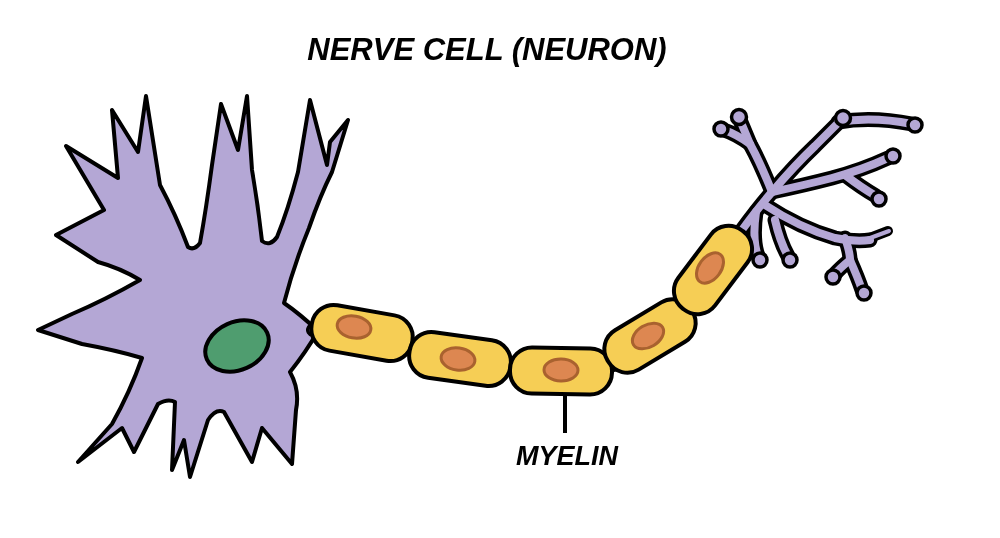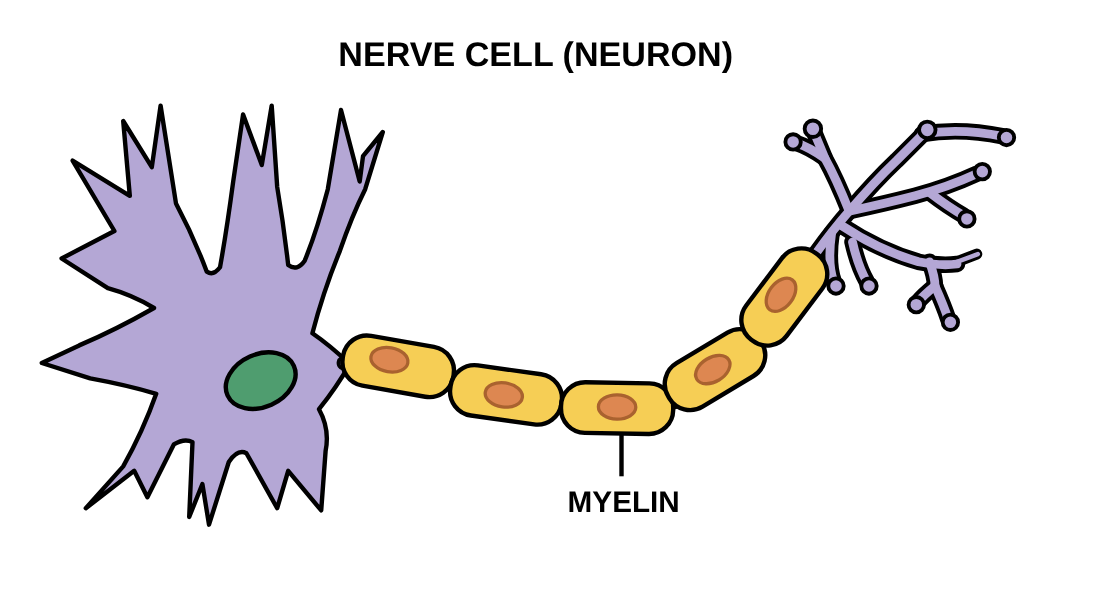--- a/index.html
+++ b/index.html
@@ -9,20 +9,21 @@
     width: 1000px;
     height: 538px;
     overflow: hidden;
     font-family: "Liberation Sans", sans-serif;
   }
   .stage {
     position: relative;
     width: 1000px;
     height: 538px;
     background: #ffffff;
+    font-style: italic;
   }
   svg { display: block; }
   .title-text {
     font-family: "Liberation Sans", "DejaVu Sans", sans-serif;
     font-weight: bold;
     font-size: 31px;
     letter-spacing: 0px;
   }
   .label-text {
     font-family: "Liberation Sans", "DejaVu Sans", sans-serif;

